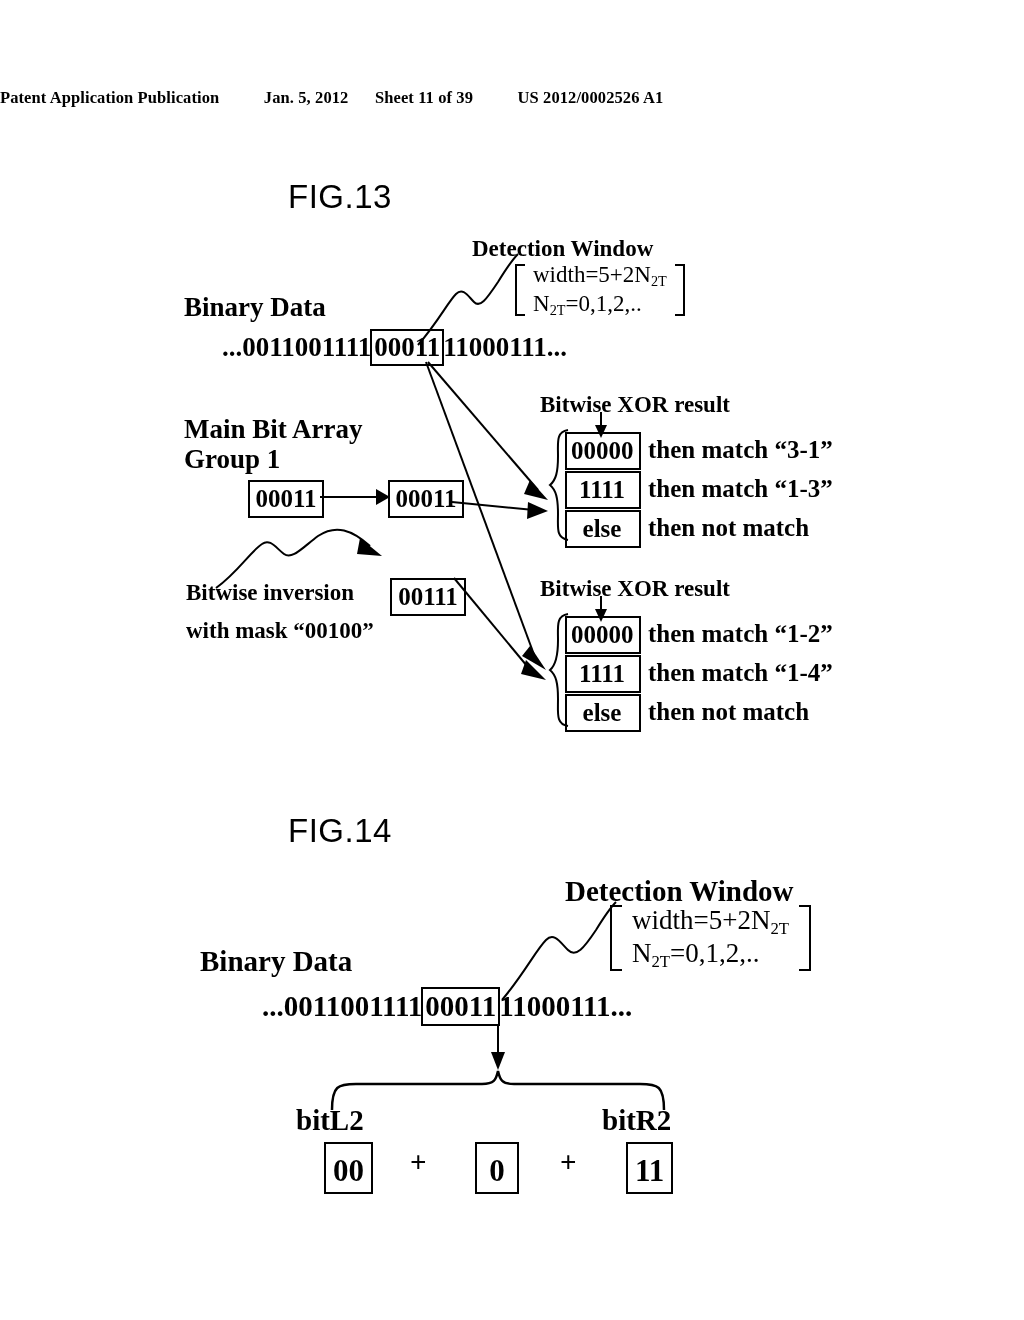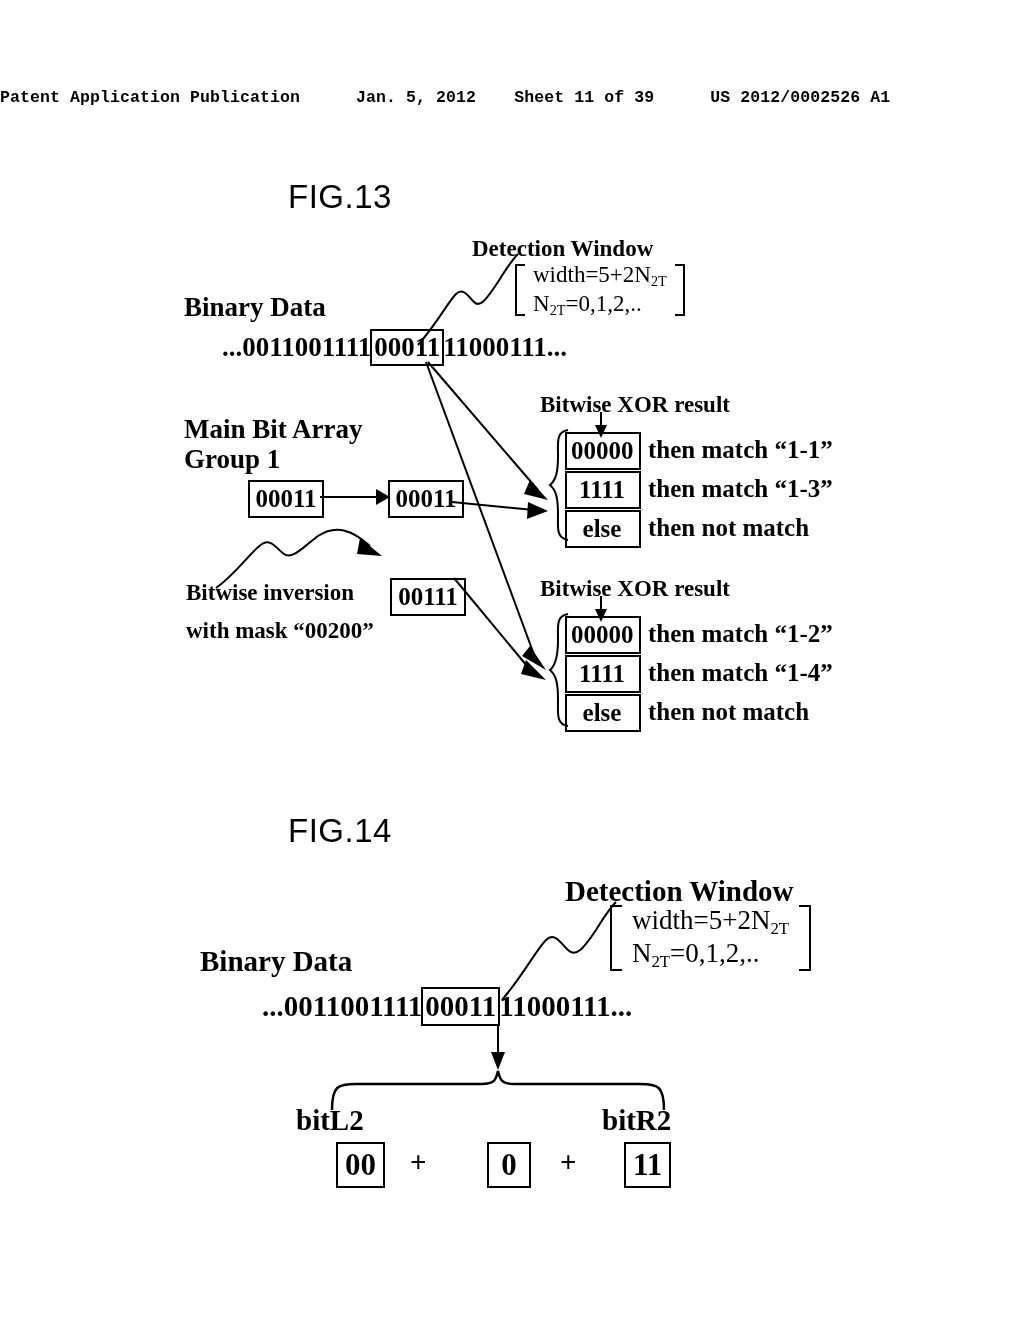--- a/index.html
+++ b/index.html
@@ -2,22 +2,22 @@
 <html><head>
 <meta charset="utf-8">
 <style>
   html,body{margin:0;padding:0;background:#ffffff;}
   body{width:1024px;height:1320px;position:relative;overflow:hidden;
        font-family:"Liberation Serif","DejaVu Serif",serif;color:#000;}
 
   .abs{position:absolute;}
 
   
-  #pub-header{top:88px;left:0;width:820px;text-align:right;
-      font-family:Liberation Mono, monospace;
+  #pub-header{top:88px;left:0;width:820px;text-align:left;
+      font-family:Liberation Serif, serif;
       font-weight:bold;font-size:16.5px;letter-spacing:.1px;white-space:nowrap;}
   #pub-header span{display:inline-block;}
   .hdr-gap1{width:36px;} .hdr-gap2{width:18px;} .hdr-gap3{width:36px;}
 
   
   .fig-title{font-family:"Liberation Sans","DejaVu Sans",sans-serif;
       font-weight:400;font-size:33px;letter-spacing:.5px;}
 
   
   .bold{font-weight:bold;}
@@ -28,21 +28,21 @@
 
   .nowrap{white-space:nowrap;font-family:Liberation Serif, serif;}
 
   
   .bitbox{border:2.5px solid #000;display:inline-block;
       font-weight:bold;text-align:center;line-height:1;
       font-family:"Liberation Serif","DejaVu Serif",serif;}
 
   .bb-13{font-size:25px;padding:4px 5px 5px 5px;}
   .bb-res{font-size:25px;padding:4px 6px 5px 4px;width:62px;}
-  .bb-14{font-size:31px;padding:5px 7px 6px 7px;margin-left:12px;}
+  .bb-14{font-size:31px;padding:11px 7px 6px 7px;}
 
   
   .winbox{border:2.5px solid #000;padding:1px 2px 2px 2px;margin:0 -1px;}
   .brk-l,.brk-r{display:inline-block;vertical-align:middle;
       border-top:2px solid #000;border-bottom:2px solid #000;}
   .brk-l{border-left:2px solid #000;}
   .brk-r{border-right:2px solid #000;}
   .formula{display:inline-block;vertical-align:middle;text-align:left;
       font-weight:400;line-height:1.18;}
   sub{font-size:.62em;vertical-align:-.28em;}
@@ -97,21 +97,21 @@
 <div class="abs bitbox bb-13" style="left:388px;top:480px;width:62px;">00011</div>
 
 <div class="abs bitbox bb-13" style="left:390px;top:566px;width:62px;margin-top:12px;">00111</div>
 
 <svg class="abs" style="left:210px;top:516px;" width="190" height="75">
   <path class="ln" stroke-width="2" d="M 6,72 C 28,56 40,36 52,28 C 60,22 66,32 74,38 C 82,44 92,32 108,20 C 126,8 142,14 160,30"></path>
   <path d="M 150,22 L 172,40 L 147,38 Z" fill="#000"></path>
 </svg>
 
 <div class="abs bold t22" style="left:186px;top:580px;">Bitwise inversion</div>
-<div class="abs bold t22" style="left:186px;top:618px;">with mask “00200”</div>
+<div class="abs bold t22" style="left:186px;top:618px;">with mask “00100”</div>
 
 <svg class="abs" style="left:380px;top:350px;" width="200" height="340">
 
   <path class="ln" stroke-width="2" d="M 48,12 L 158,140"></path>
   <path d="M 150,130 L 168,150 L 144,144 Z" fill="#000"></path>
 
   <path class="ln" stroke-width="2" d="M 46,12 L 156,310"></path>
   <path d="M 150,296 L 166,320 L 142,306 Z" fill="#000"></path>
 
   <path class="ln" stroke-width="2" d="M 72,152 L 154,160"></path>
@@ -126,21 +126,21 @@
 <svg class="abs" style="left:592px;top:412px;" width="18" height="26">
   <path class="ln" stroke-width="2" d="M 9,0 L 9,16"></path>
   <path d="M 3,13 L 9,26 L 15,13 Z" fill="#000"></path>
 </svg>
 
 <svg class="abs" style="left:548px;top:428px;" width="22" height="114">
   <path class="ln" stroke-width="2" d="M 20,2 C 8,4 10,14 10,28 C 10,44 8,52 2,57 C 8,62 10,70 10,86 C 10,100 8,110 20,112"></path>
 </svg>
 
 <div class="abs bitbox bb-res" style="left:565px;top:432px;">00000</div>
-<div class="abs bold t24" style="left:648px;top:436px;">then match “1-1”</div>
+<div class="abs bold t24" style="left:648px;top:436px;">then match “3-1”</div>
 
 <div class="abs bitbox bb-res" style="left:565px;top:471px;">1111</div>
 <div class="abs bold t24" style="left:648px;top:475px;">then match “1-3”</div>
 
 <div class="abs bitbox bb-res" style="left:565px;top:510px;">else</div>
 <div class="abs bold t24" style="left:648px;top:514px;">then not match</div>
 
 <div class="abs bold t22" style="left:540px;top:576px;">Bitwise XOR result</div>
 
 <svg class="abs" style="left:592px;top:596px;" width="18" height="26">
@@ -192,13 +192,13 @@
            C 170,10 172,14 184,14 L 310,14 C 328,14 334,16 334,40"></path>
 </svg>
 
 <div class="abs bold t28" style="left:296px;top:1104px;">bitL2</div>
 <div class="abs bold t28" style="left:602px;top:1104px;">bitR2</div>
 
 <div class="abs bitbox bb-14" style="left:324px;top:1142px;">00</div>
 <div class="abs bold t28" style="left:410px;top:1146px;">+</div>
 <div class="abs bitbox bb-14" style="left:475px;top:1142px;width:26px;">0</div>
 <div class="abs bold t28" style="left:560px;top:1146px;">+</div>
-<div class="abs bitbox bb-14" style="left:612px;top:1142px;">11</div>
+<div class="abs bitbox bb-14" style="left:626px;top:1142px;">11</div>
 
 </body></html>

